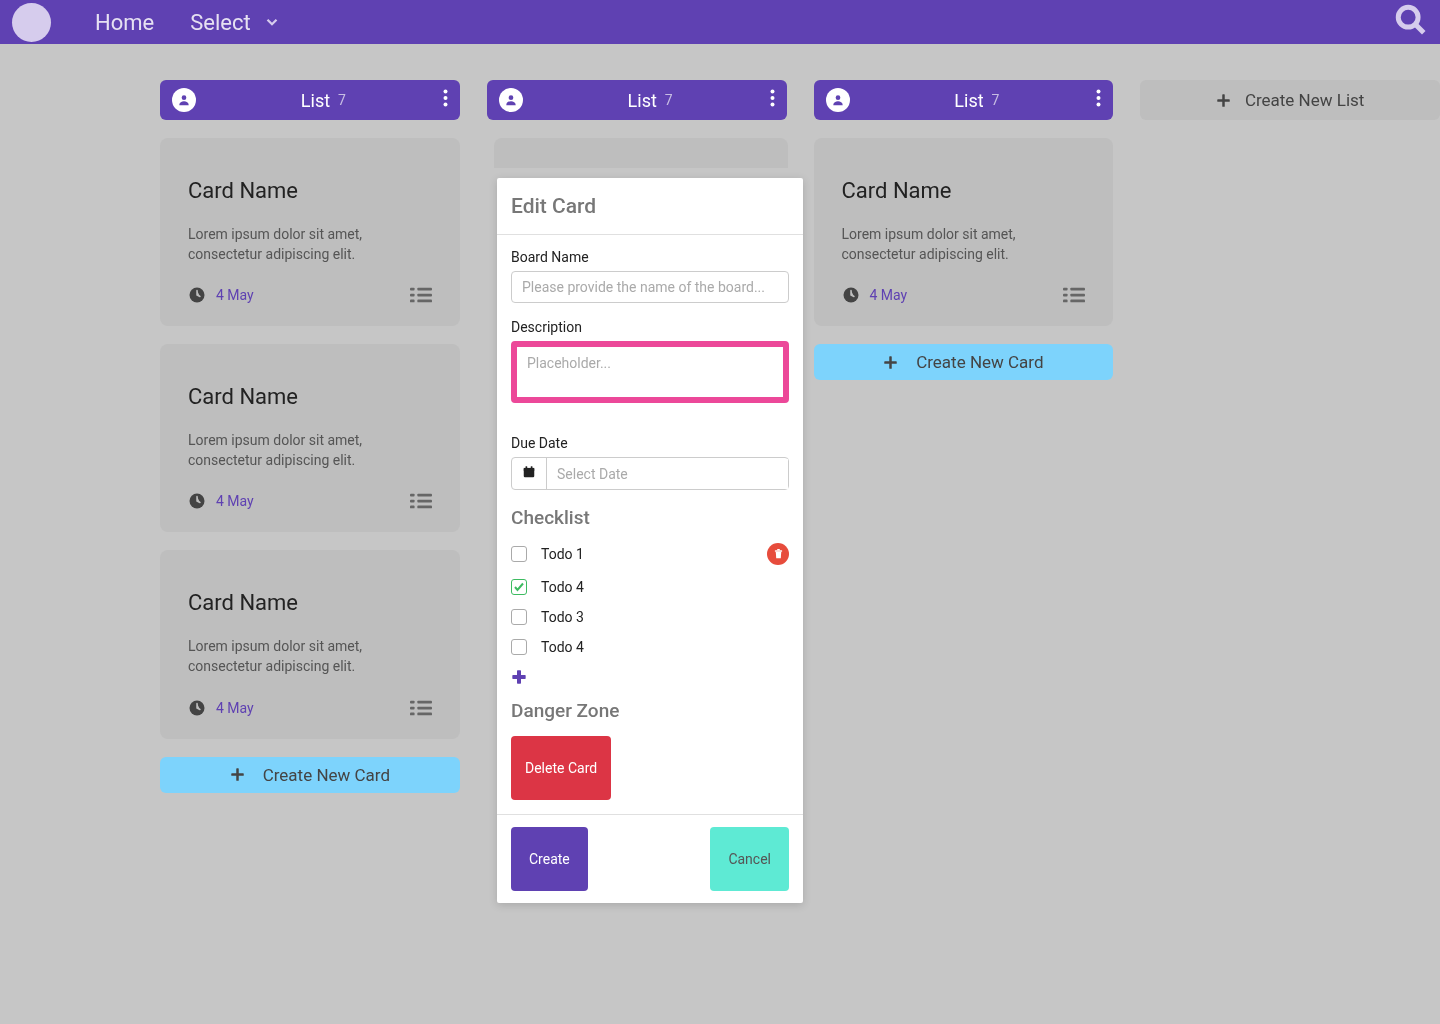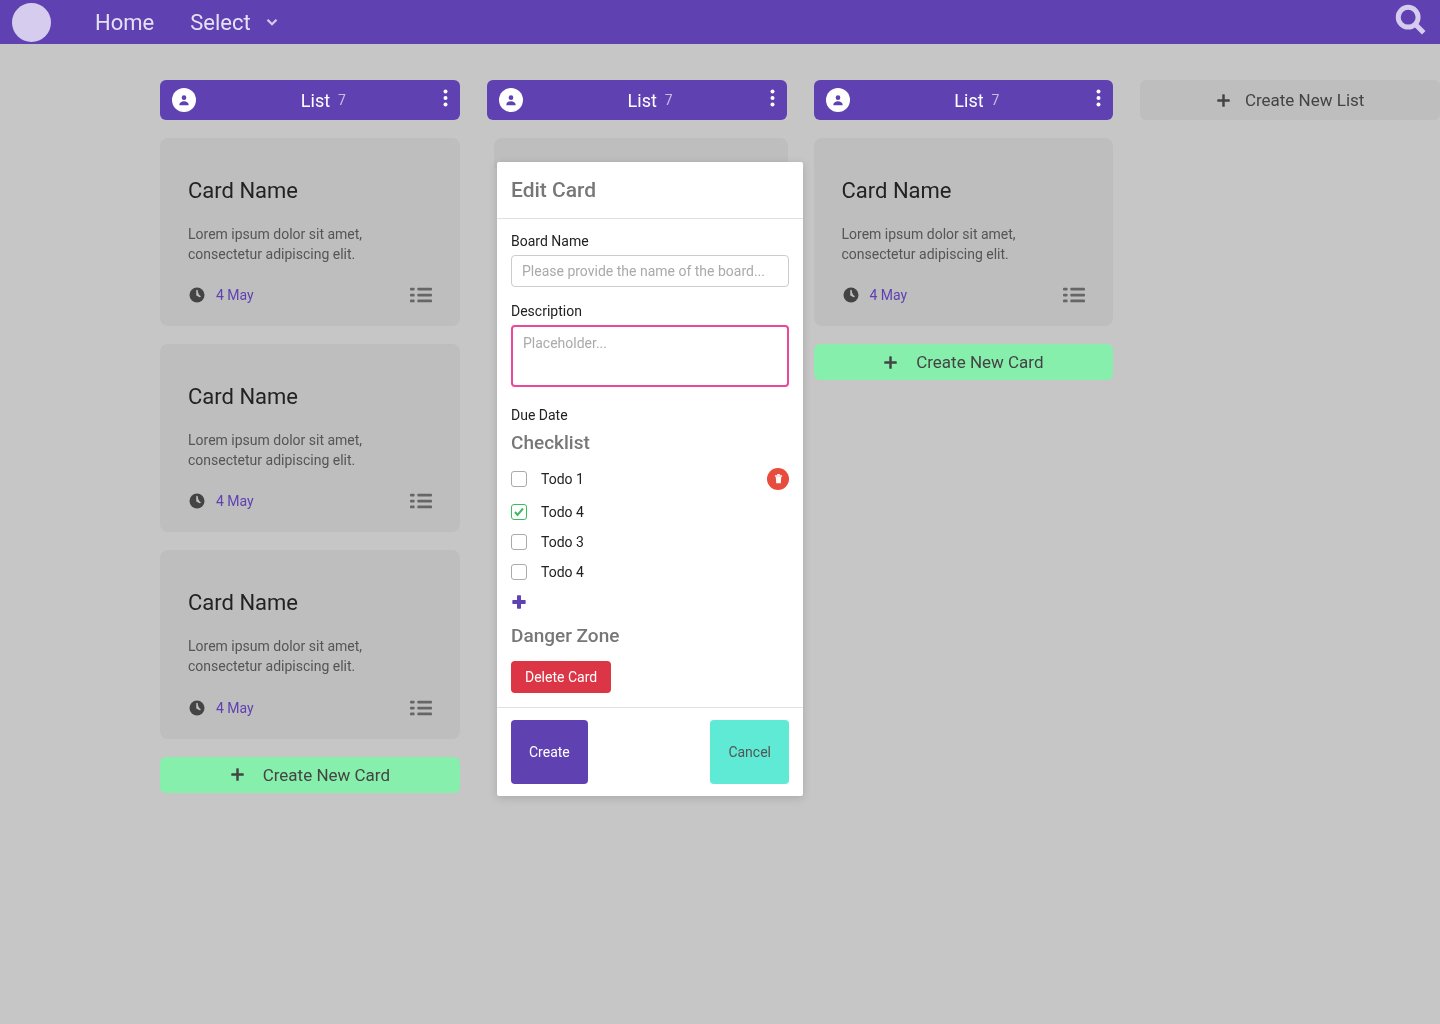--- a/index.html
+++ b/index.html
@@ -24,50 +24,50 @@
 
 .card { background: #BEBEBE; border-radius: 8px; padding: 40px 28px 22px 28px; margin-top: 18px; }
 .card-title { font-size: 22px; color: #222; margin-bottom: 22px; }
 .card-desc { font-size: 14px; color: #555; line-height: 1.4; margin-bottom: 22px; }
 .card-footer { display: flex; align-items: center; justify-content: space-between; }
 .card-date-wrap { display: flex; align-items: center; gap: 10px; }
 .card-date { color: #5F41B2; font-size: 14px; }
 .clock-icon { color: #444; }
 .checklist-icon { color: #666; cursor: pointer; }
 
-.create-card-btn { background: #86efac; border-radius: 6px; height: 36px; margin-top: 18px; display: flex; align-items: center; justify-content: center; gap: 18px; cursor: pointer; color: #444; font-size: 17px; }
+.create-card-btn { background: #7dd3fc; border-radius: 6px; height: 36px; margin-top: 18px; display: flex; align-items: center; justify-content: center; gap: 18px; cursor: pointer; color: #444; font-size: 17px; }
 
 .create-list-btn { background: #BEBEBE; border-radius: 6px; height: 40px; width: 308px; display: flex; align-items: center; justify-content: center; gap: 14px; cursor: pointer; color: #444; font-size: 17px; }
 
 
-.modal { position: absolute; left: 497px; top: 162px; width: 306px; background: #fff; border-radius: 2px; box-shadow: 0 2px 8px rgba(0,0,0,0.15); }
+.modal { position: absolute; left: 497px; top: 178px; width: 306px; background: #fff; border-radius: 2px; box-shadow: 0 2px 8px rgba(0,0,0,0.15); }
 .modal-header { padding: 16px 14px; border-bottom: 1px solid #E0E0E0; }
 .modal-title { font-size: 21px; color: #777; font-weight: 500; }
 .modal-body { padding: 14px; }
 .form-label { font-size: 14px; color: #222; margin-bottom: 6px; display: block; }
 .form-input { width: 100%; border: 1px solid #CCC; border-radius: 4px; padding: 7px 10px; font-size: 14px; color: #333; margin-bottom: 16px; }
 .form-input::placeholder { color: #AAA; }
-.form-textarea { width: 100%; border: 2px solid #ec4899; border-radius: 4px; padding: 8px 10px; font-size: 14px; min-height: 62px; resize: none; margin-bottom: 16px; }
+.form-textarea { width: 100%; border: 6px solid #ec4899; border-radius: 4px; padding: 8px 10px; font-size: 14px; min-height: 62px; resize: none; margin-bottom: 28px; }
 .form-textarea::placeholder { color: #AAA; }
 .date-input-wrap { display: flex; align-items: center; border: 1px solid #CCC; border-radius: 4px; margin-bottom: 16px; }
 .date-icon-box { padding: 6px 10px; border-right: 1px solid #CCC; }
 .date-input { border: none; padding: 7px 10px; font-size: 14px; flex: 1; outline: none; }
 .date-input::placeholder { color: #AAA; }
 
 .section-title { font-size: 19px; color: #777; margin: 8px 0 14px 0; font-weight: 500; }
 .checklist-item { display: flex; align-items: center; gap: 14px; margin-bottom: 14px; }
 .checkbox-sq { width: 16px; height: 16px; border: 1.5px solid #AAA; border-radius: 3px; cursor: pointer; display: flex; align-items: center; justify-content: center; flex-shrink: 0; }
 .checkbox-sq.checked { border-color: #3DBB61; }
 .checkmark-svg { color: #3DBB61; }
 .checklist-label { font-size: 14px; color: #222; flex: 1; }
 .delete-todo { width: 22px; height: 22px; border-radius: 50%; background: #E74C3C; display: flex; align-items: center; justify-content: center; cursor: pointer; }
 .add-todo { color: #5F41B2; cursor: pointer; margin-bottom: 10px; }
 
 .danger-section { margin-top: 4px; }
-.delete-card-btn { background: #DC3545; color: #fff; border: none; padding: 8px 14px; border-radius: 4px; font-size: 14px; cursor: pointer; }
+.delete-card-btn { background: #DC3545; color: #fff; border: none; padding: 24px 14px; border-radius: 4px; font-size: 14px; cursor: pointer; }
 
 .modal-footer { border-top: 1px solid #E0E0E0; padding: 12px 14px; display: flex; justify-content: space-between; }
 .btn-create { background: #5F41B2; color: #fff; border: none; padding: 24px 18px; border-radius: 4px; font-size: 14px; cursor: pointer; }
 .btn-cancel { background: #5eead4; color: #555; border: none; padding: 8px 18px; border-radius: 4px; font-size: 14px; cursor: pointer; }
 
 .list-col-2 { position: relative; }
 .hidden-card-behind { position: absolute; top: 58px; left: 7px; width: 294px; height: 30px; background: #BEBEBE; border-radius: 8px 8px 0 0; z-index: -1; }
 </style>
 </head>
 <body>
@@ -276,20 +276,31 @@
     <div class="modal-title">Edit Card</div>
   </div>
   <div class="modal-body">
     <label class="form-label">Board Name</label>
     <input class="form-input" placeholder="Please provide the name of the board..." style="">
 
     <label class="form-label">Description</label>
     <textarea class="form-textarea" placeholder="Placeholder..." style=""></textarea>
 
     <label class="form-label">Due Date</label>
+    <div class="date-input-wrap">
+      <div class="date-icon-box">
+        <svg width="14" height="14" viewBox="0 0 24 24" fill="#222">
+            <rect x="3" y="5" width="18" height="16" rx="2"></rect>
+            <rect x="3" y="5" width="18" height="5" fill="#222"></rect>
+            <rect x="6" y="2" width="3" height="5" rx="1"></rect>
+            <rect x="15" y="2" width="3" height="5" rx="1"></rect>
+          </svg>
+      </div>
+      <input class="date-input" placeholder="Select Date" style="">
+    </div>
 
     <div class="section-title">Checklist</div>
     <div id="checklist-container">
         <div class="checklist-item">
           <div class="checkbox-sq"></div>
           <span class="checklist-label">Todo 1</span>
           <div class="delete-todo">
             <svg width="11" height="12" viewBox="0 0 24 24" fill="#fff">
               <path d="M6 7h12l-1 14H7L6 7z"></path>
               <rect x="4" y="4" width="16" height="3" rx="1"></rect>

